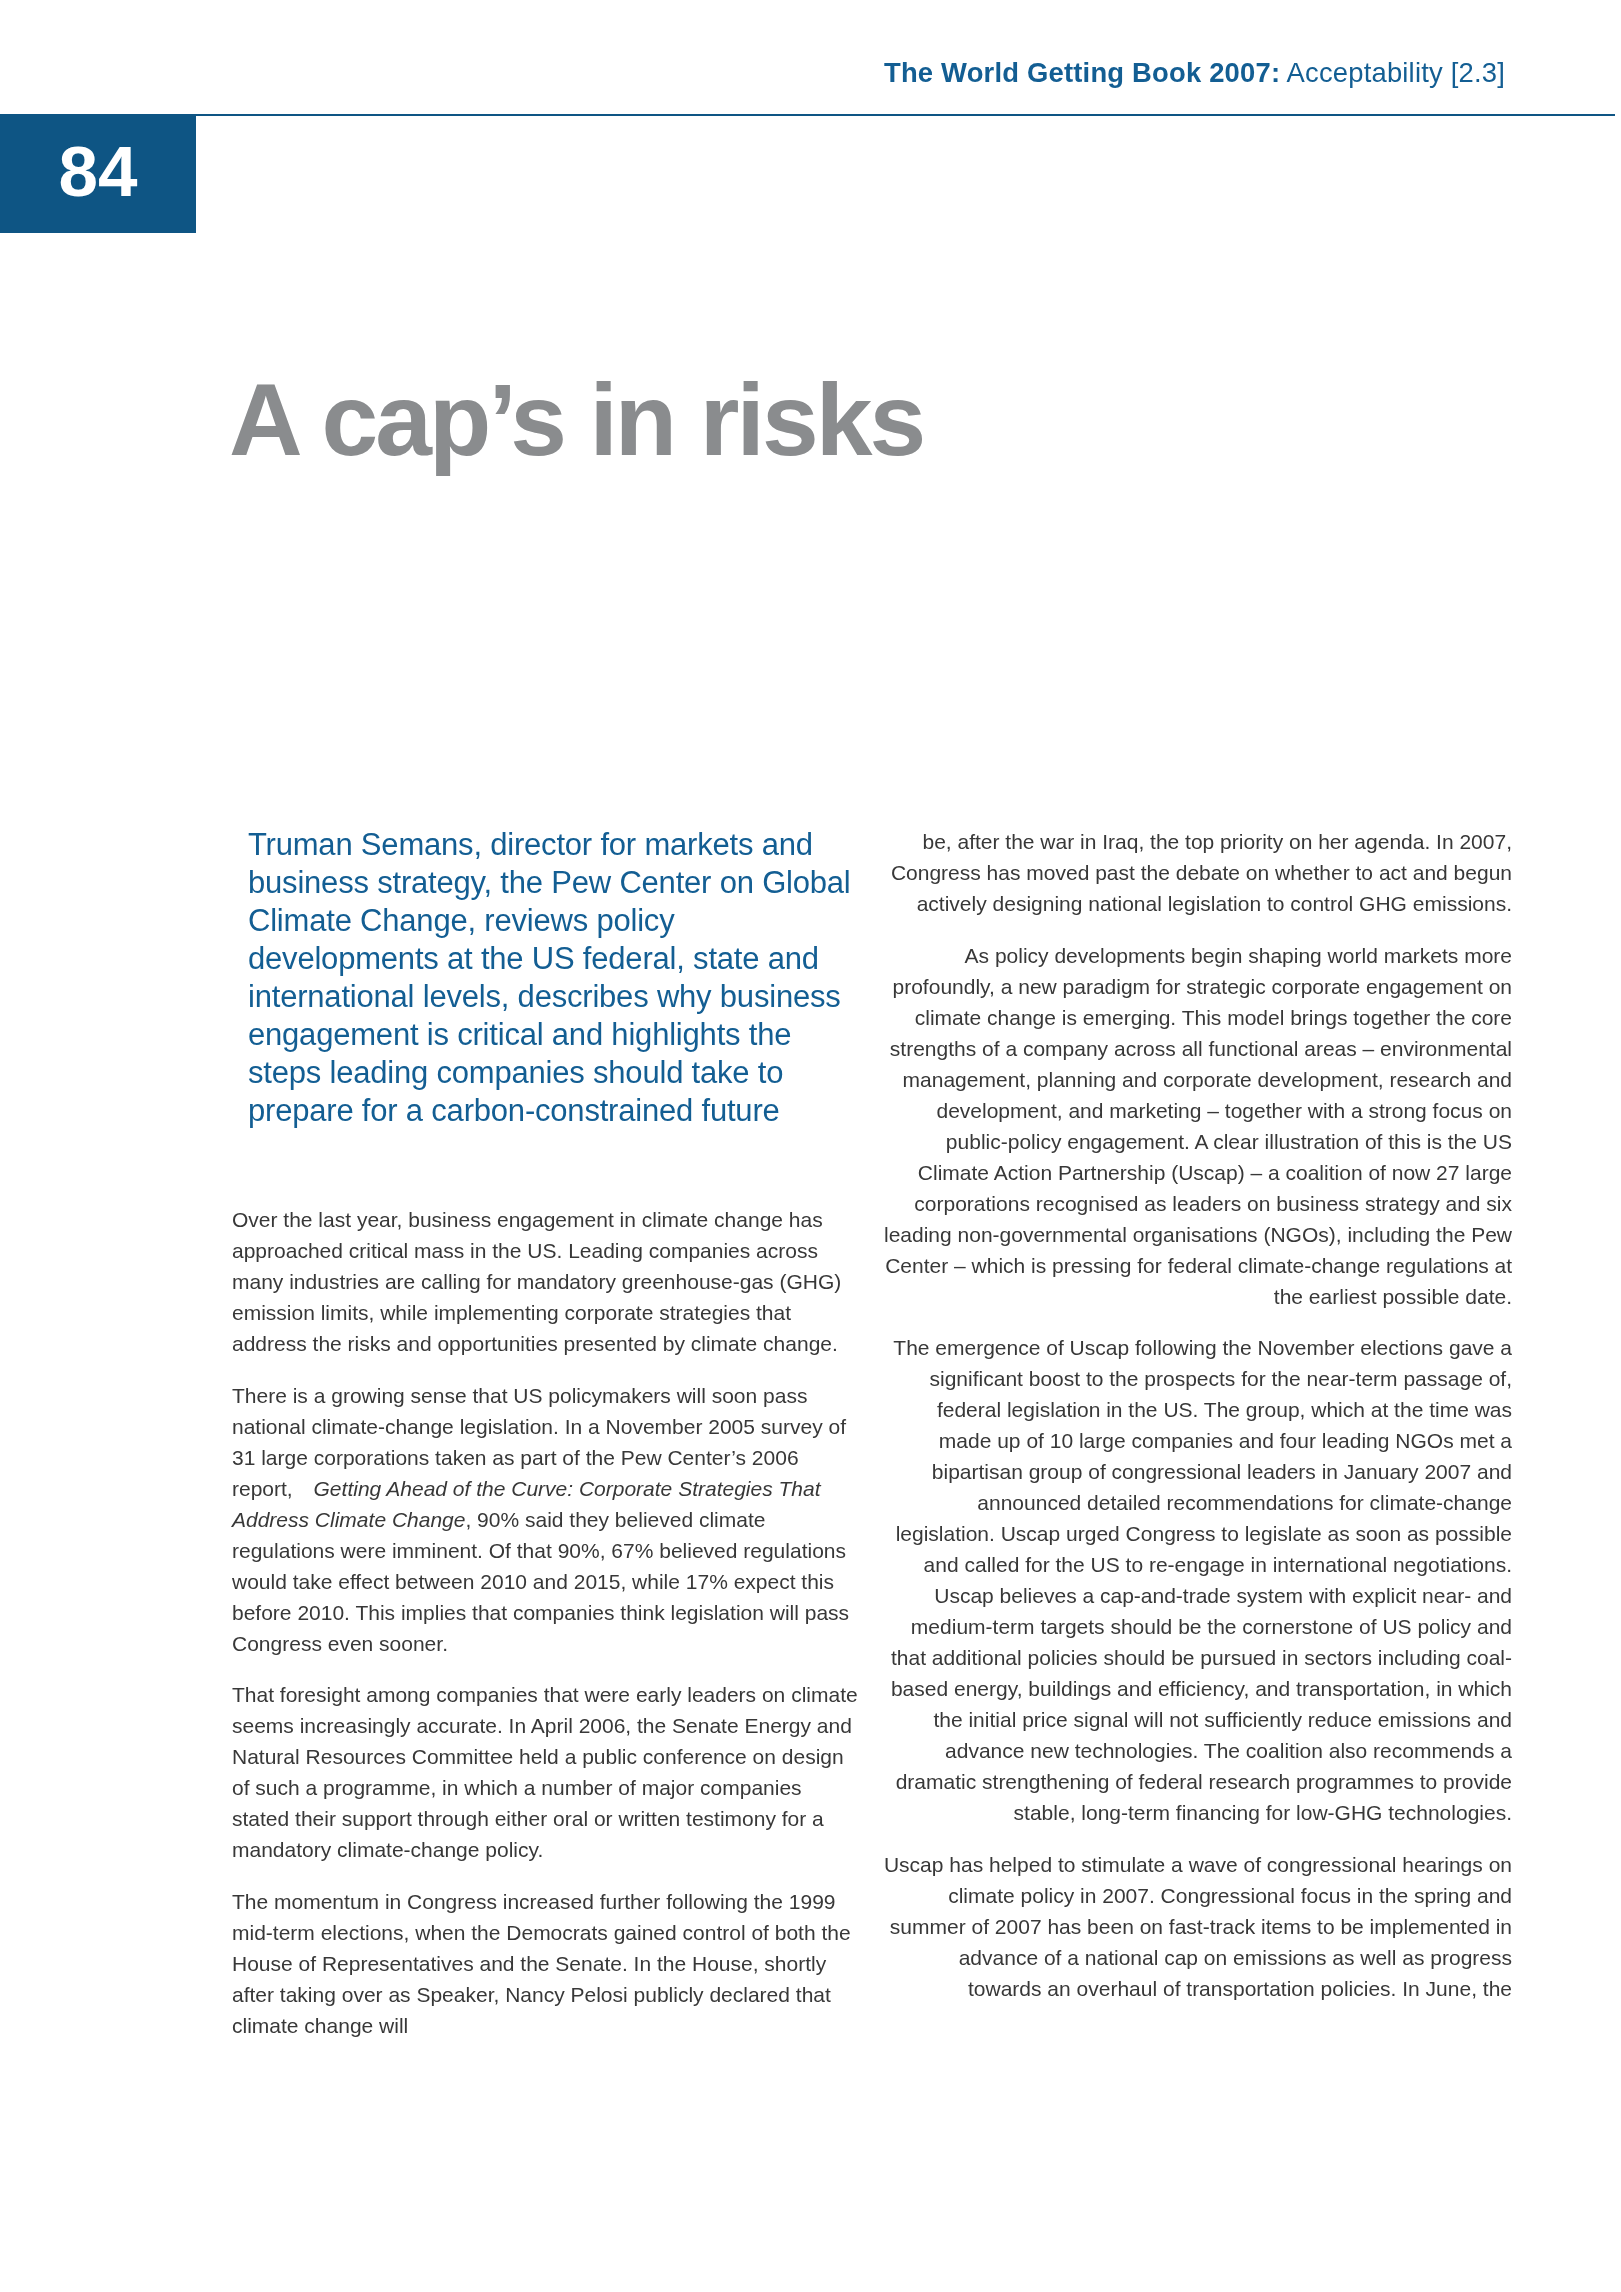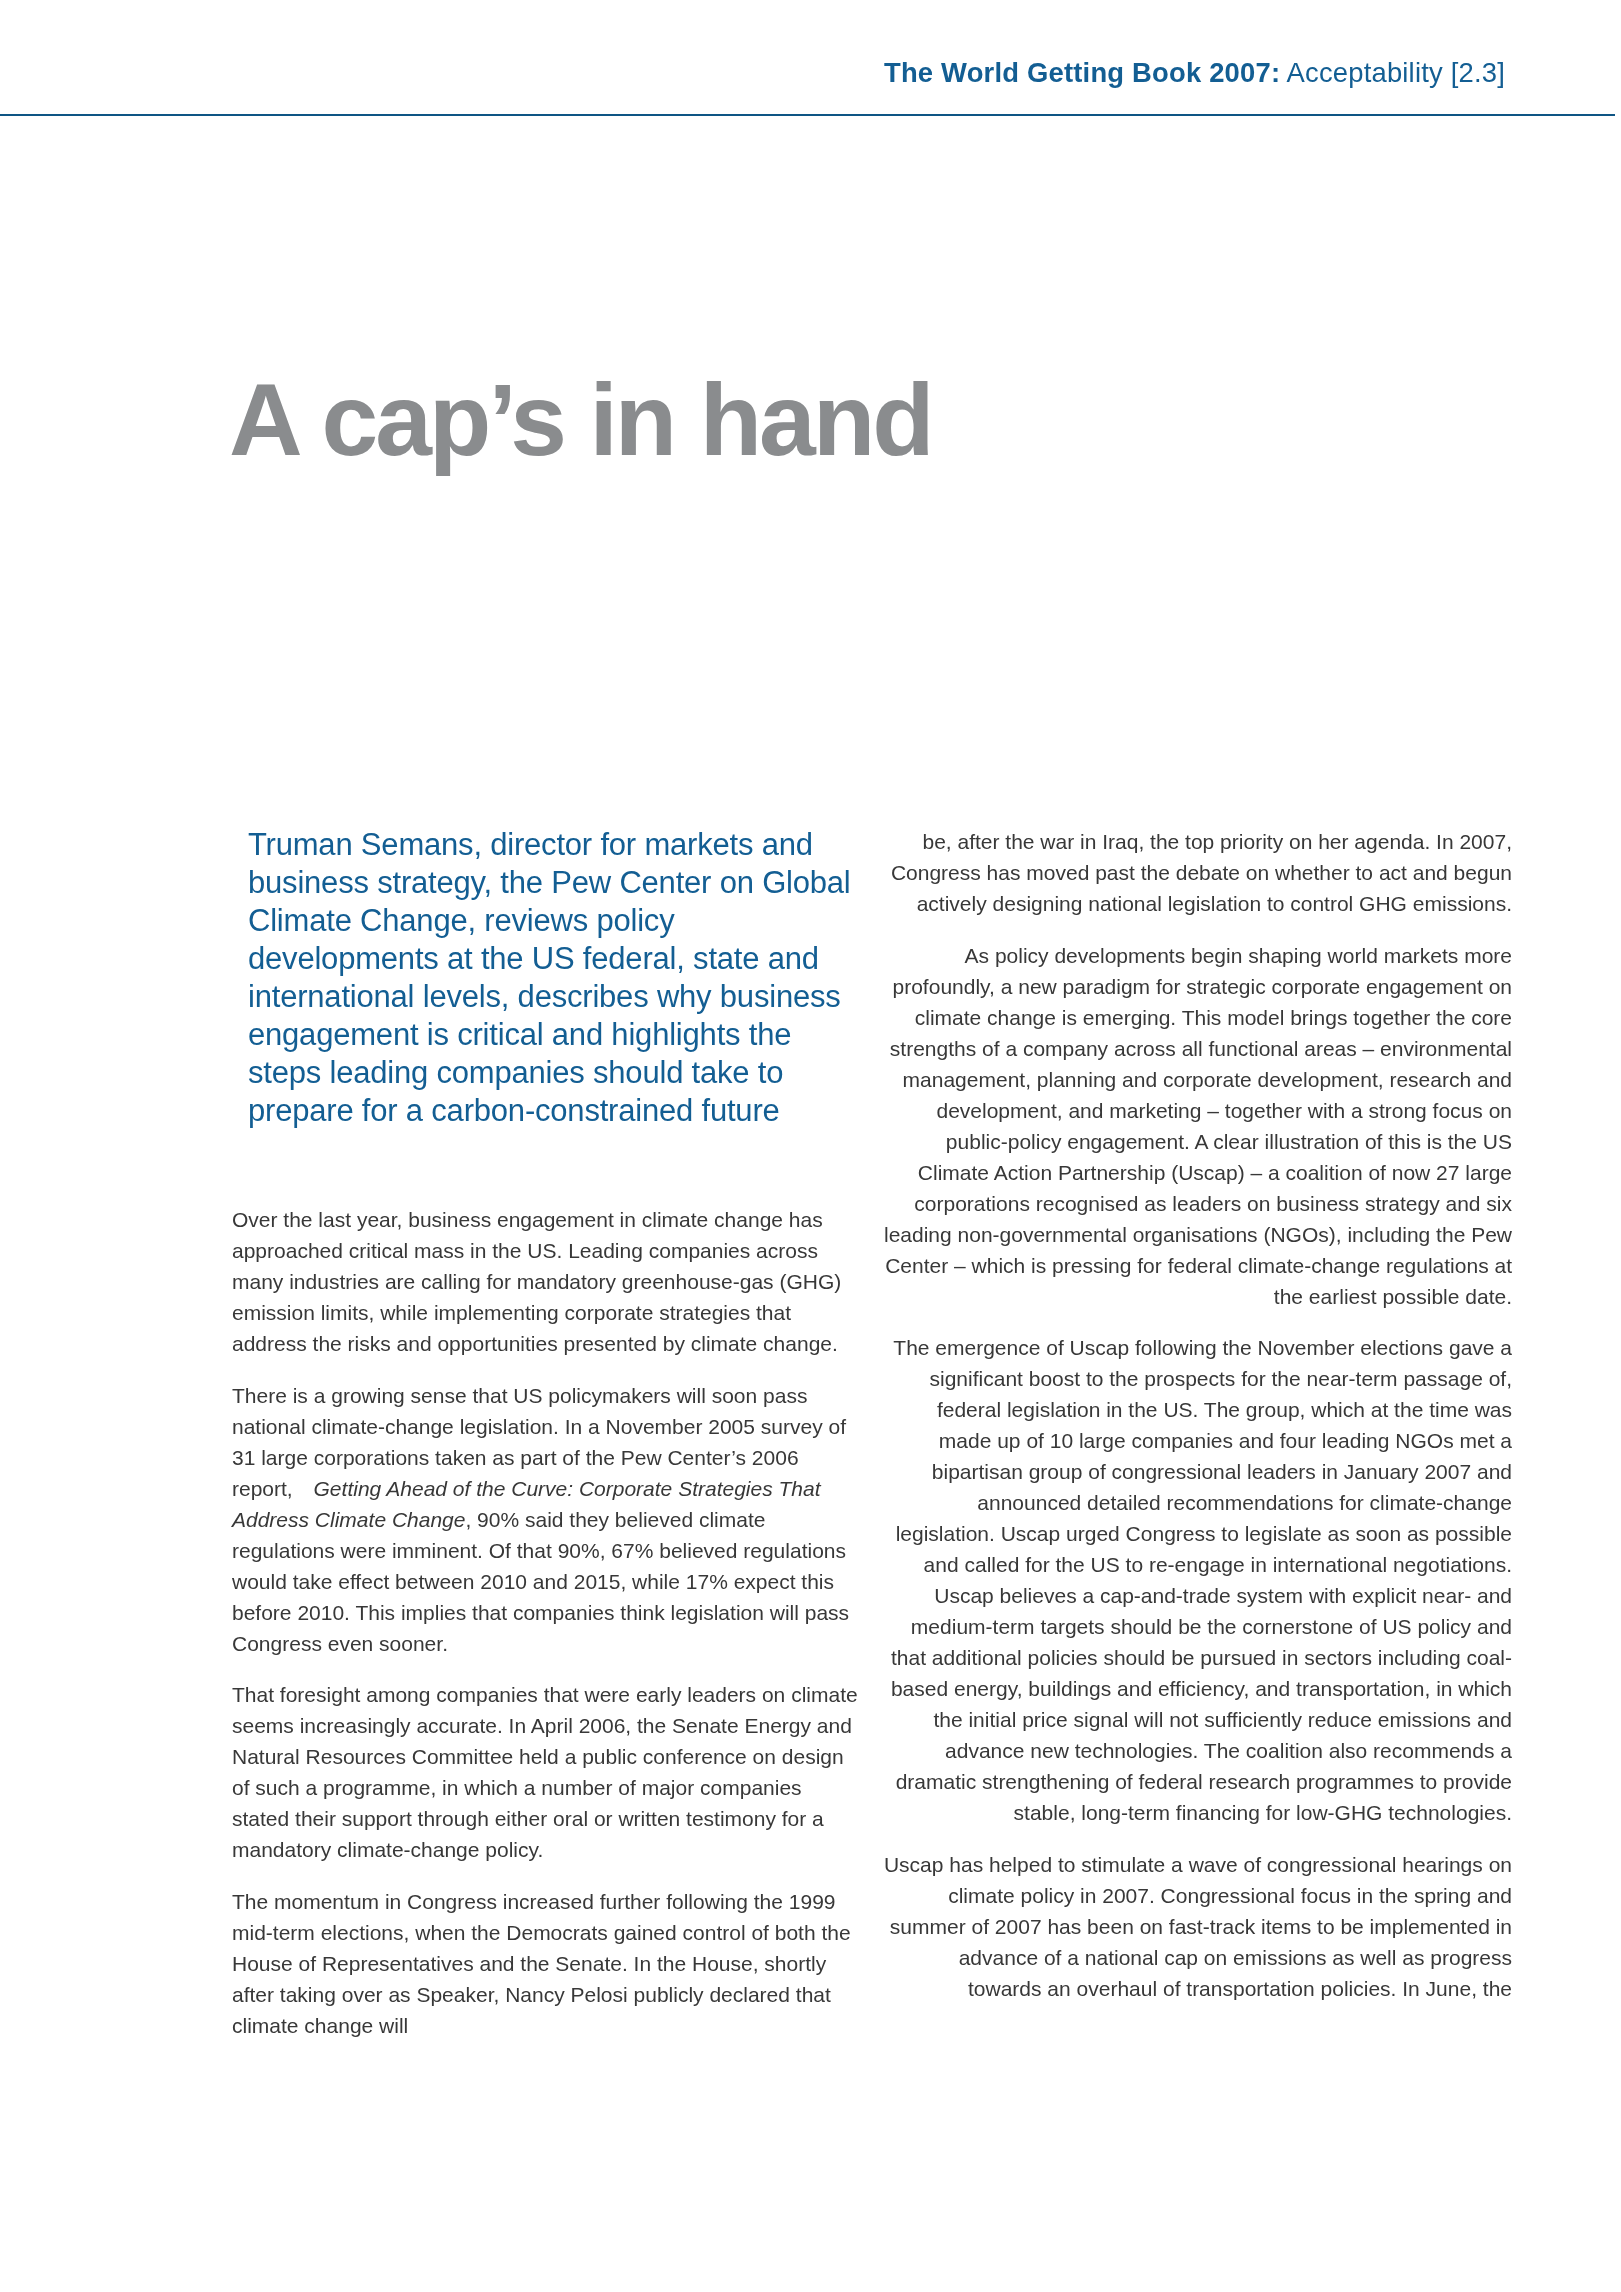--- a/index.html
+++ b/index.html
@@ -85,22 +85,25 @@
 <body>
 
 <div class="page">
 
   <div class="running-head">
     <span class="bold">The World Getting Book 2007:</span><span> Acceptability [2.3]</span>
   </div>
 
   <div class="top-rule"></div>
 
+  <div class="page-num-box">
+    <span class="num">84</span>
+  </div>
 
-  <h1 class="article-title">A cap’s in hand</h1>
+  <h1 class="article-title">A cap’s in risks</h1>
 
   <div class="col col-left">
     <p class="standfirst">Truman Semans, director for markets and business strategy, the Pew Center on Global Climate Change, reviews policy developments at the US federal, state and international levels, describes why business engagement is critical and highlights the steps leading companies should take to prepare for a carbon-constrained future</p>
     <div class="bodytext" id="col-left-body">
         <p><span>Over the last year, business engagement in climate change has approached critical mass in the US. Leading companies across many industries are calling for mandatory greenhouse-gas (GHG) emission limits, while implementing corporate strategies that address the risks and opportunities presented by climate change.</span></p>
         <p><span>There is a growing sense that US policymakers will soon pass national climate-change legislation. In a November 2005 survey of 31 large corporations taken as part of the Pew Center’s 2006 report, </span><em>Getting Ahead of the Curve: Corporate Strategies That Address Climate Change</em><span>, 90% said they believed climate regulations were imminent. Of that 90%, 67% believed regulations would take effect between 2010 and 2015, while 17% expect this before 2010. This implies that companies think legislation will pass Congress even sooner.</span></p>
         <p><span>That foresight among companies that were early leaders on climate seems increasingly accurate. In April 2006, the Senate Energy and Natural Resources Committee held a public conference on design of such a programme, in which a number of major companies stated their support through either oral or written testimony for a mandatory climate-change policy.</span></p>
         <p><span>The momentum in Congress increased further following the 1999 mid-term elections, when the Democrats gained control of both the House of Representatives and the Senate. In the House, shortly after taking over as Speaker, Nancy Pelosi publicly declared that climate change will</span></p>
       </div>
   </div>

